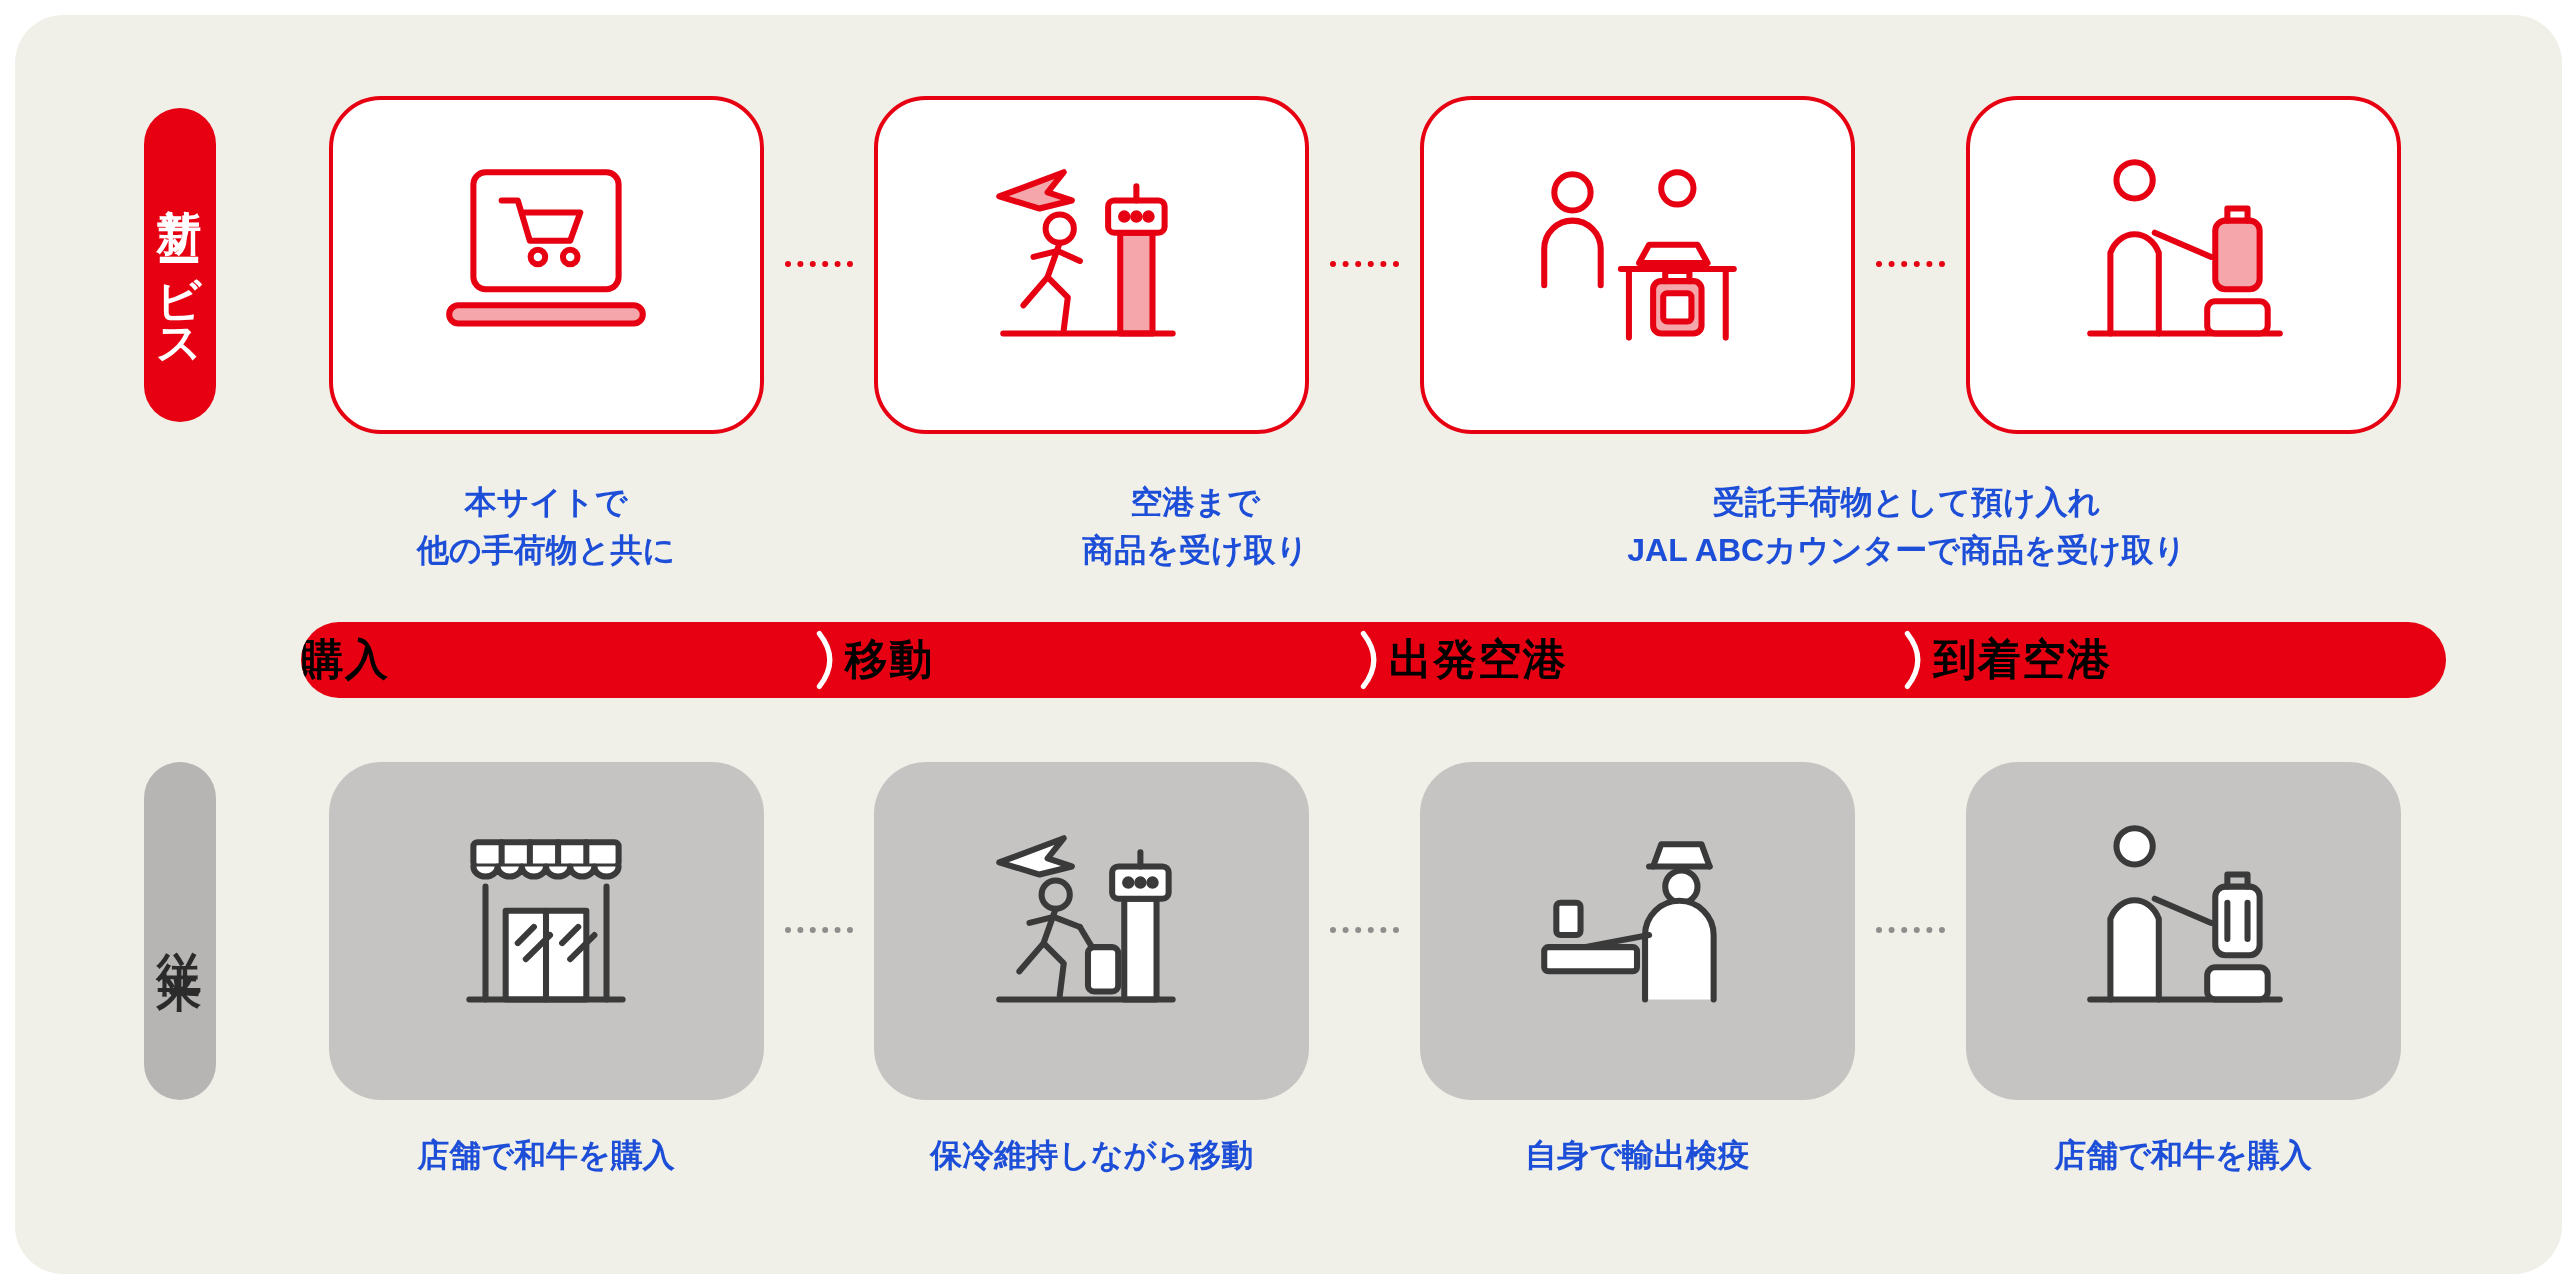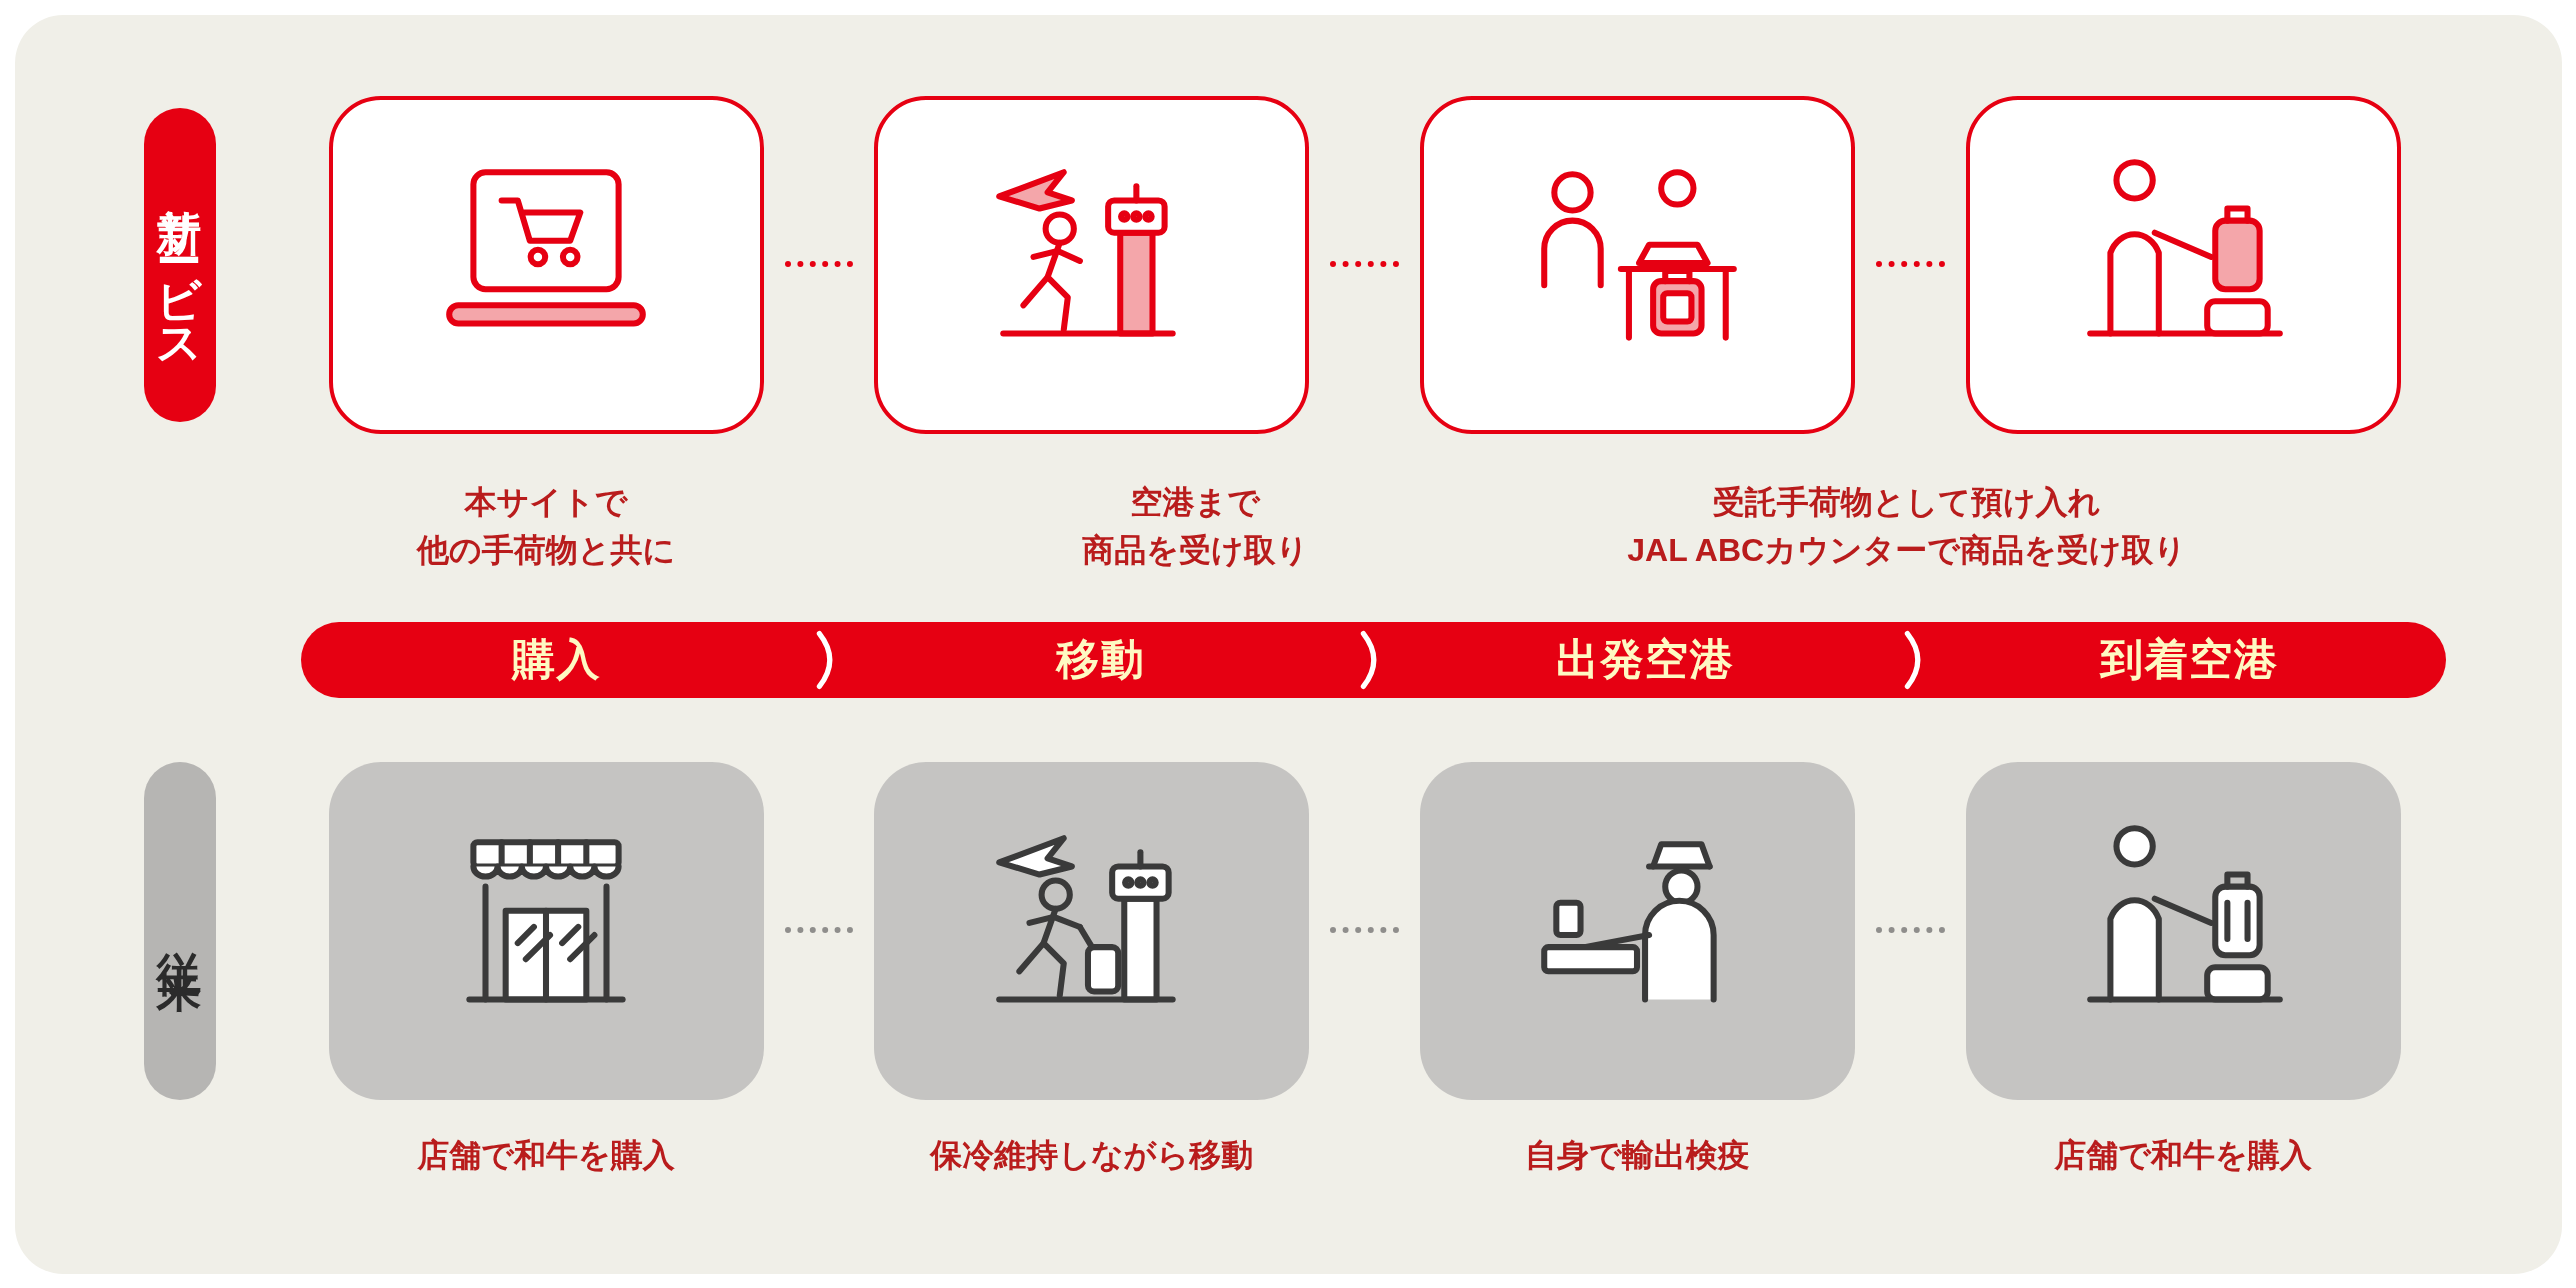--- a/index.html
+++ b/index.html
@@ -30,28 +30,28 @@
   .connector{flex:1;height:6.4px;position:relative;}
   .connector::before{content:"";position:absolute;left:21px;right:21px;top:0;border-top:6.4px dotted currentColor;}
   .connector-new{color:var(--red);}
   .connector-old{color:#8f8e8c;}
   
   .caps{display:flex;align-items:flex-start;padding-right:161px;margin-top:44px;}
   .caps-bottom{margin-top:31px;}
   .label-spacer{flex:0 0 314px;}
   .cap{flex:0 0 435px;display:flex;justify-content:center;}
   .cap-gap{flex:1;}
-  .cap-text{text-align:center;white-space:nowrap;font-size:32px;font-weight:700;line-height:1.5;color:#b91c1c;}
+  .cap-text{text-align:center;white-space:nowrap;font-size:32px;font-weight:700;line-height:1.5;color:#1d4ed8;}
   .cap-text span{display:block;}
   
   .banner{
     margin:48px 0 0 286px;width:2145px;height:76px;background:var(--red);
     border-radius:38px;display:flex;align-items:center;overflow:hidden;
   }
-  .seg{flex:1;text-align:center;color:#fef9c3;font-size:43px;font-weight:700;letter-spacing:1.6px;}
+  .seg{flex:1;color:#000000;font-size:43px;font-weight:700;letter-spacing:1.6px;}
   .sep{flex:0 0 32px;width:32px;height:76px;}
   .row-old{margin-top:64px;}
 </style>
 </head>
 <body>
 
 <div class="canvas" style="--red:#e60012;">
 
   <div class="row">
     <div class="label-col">

